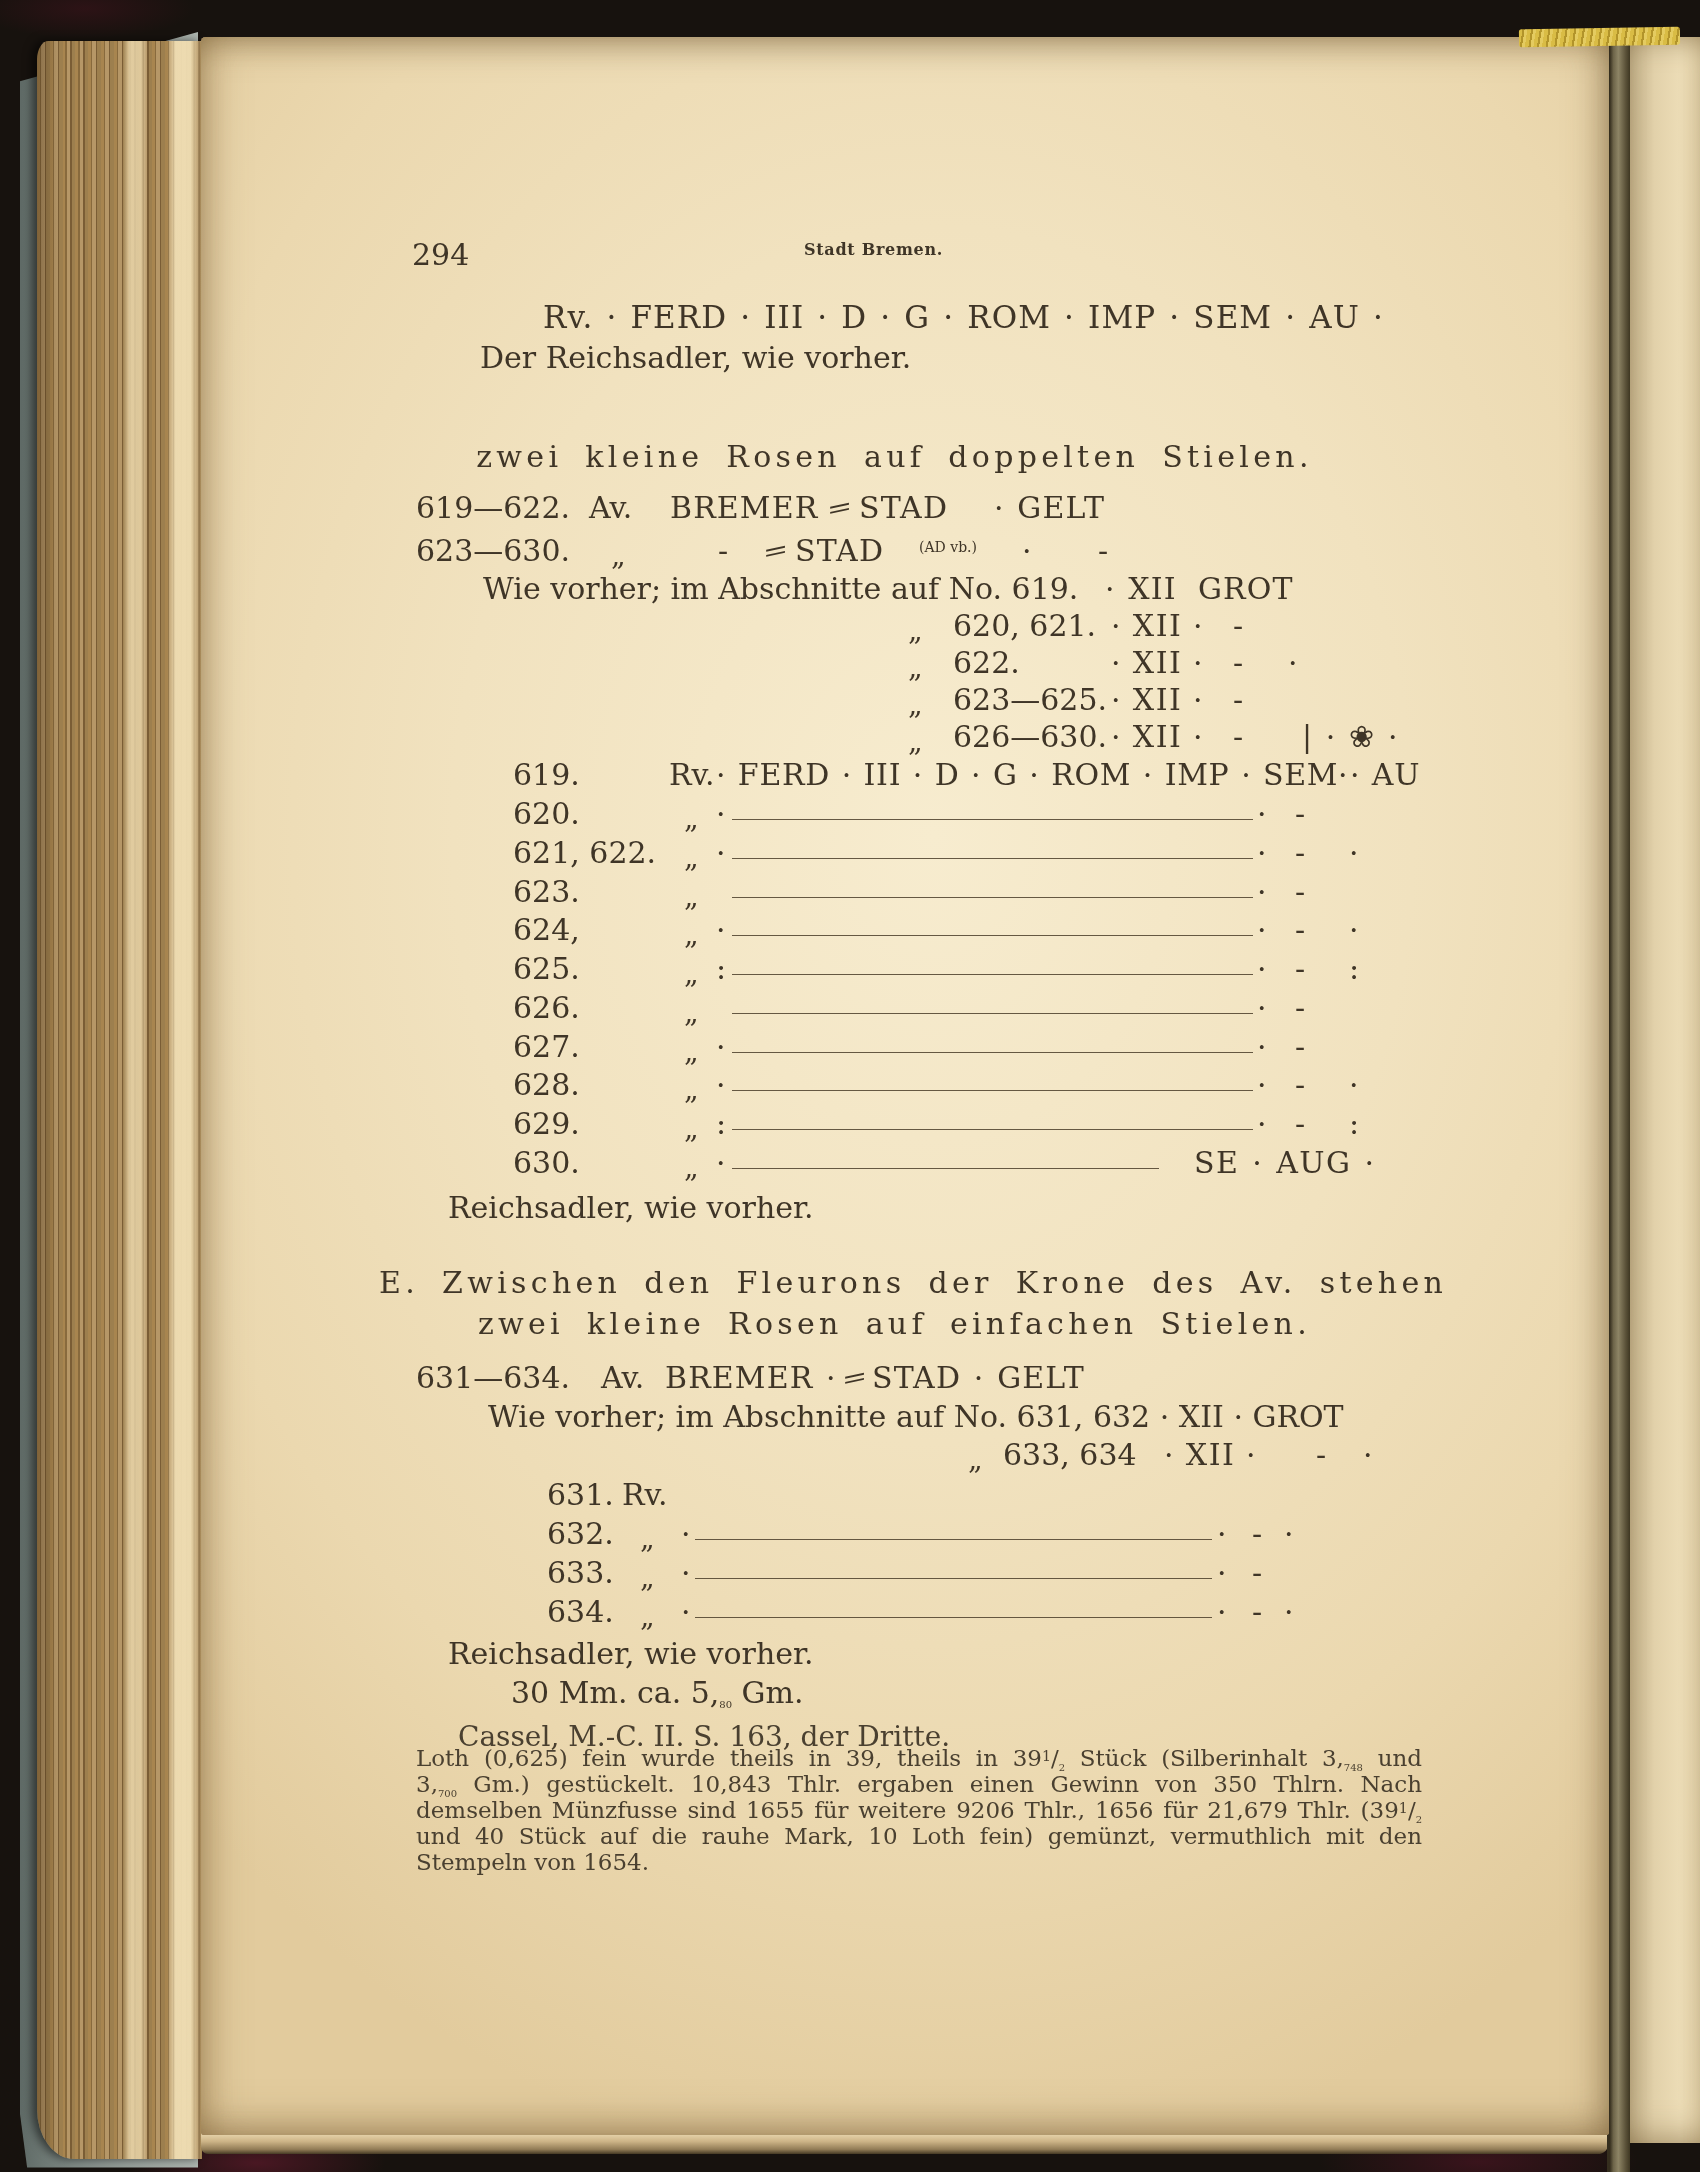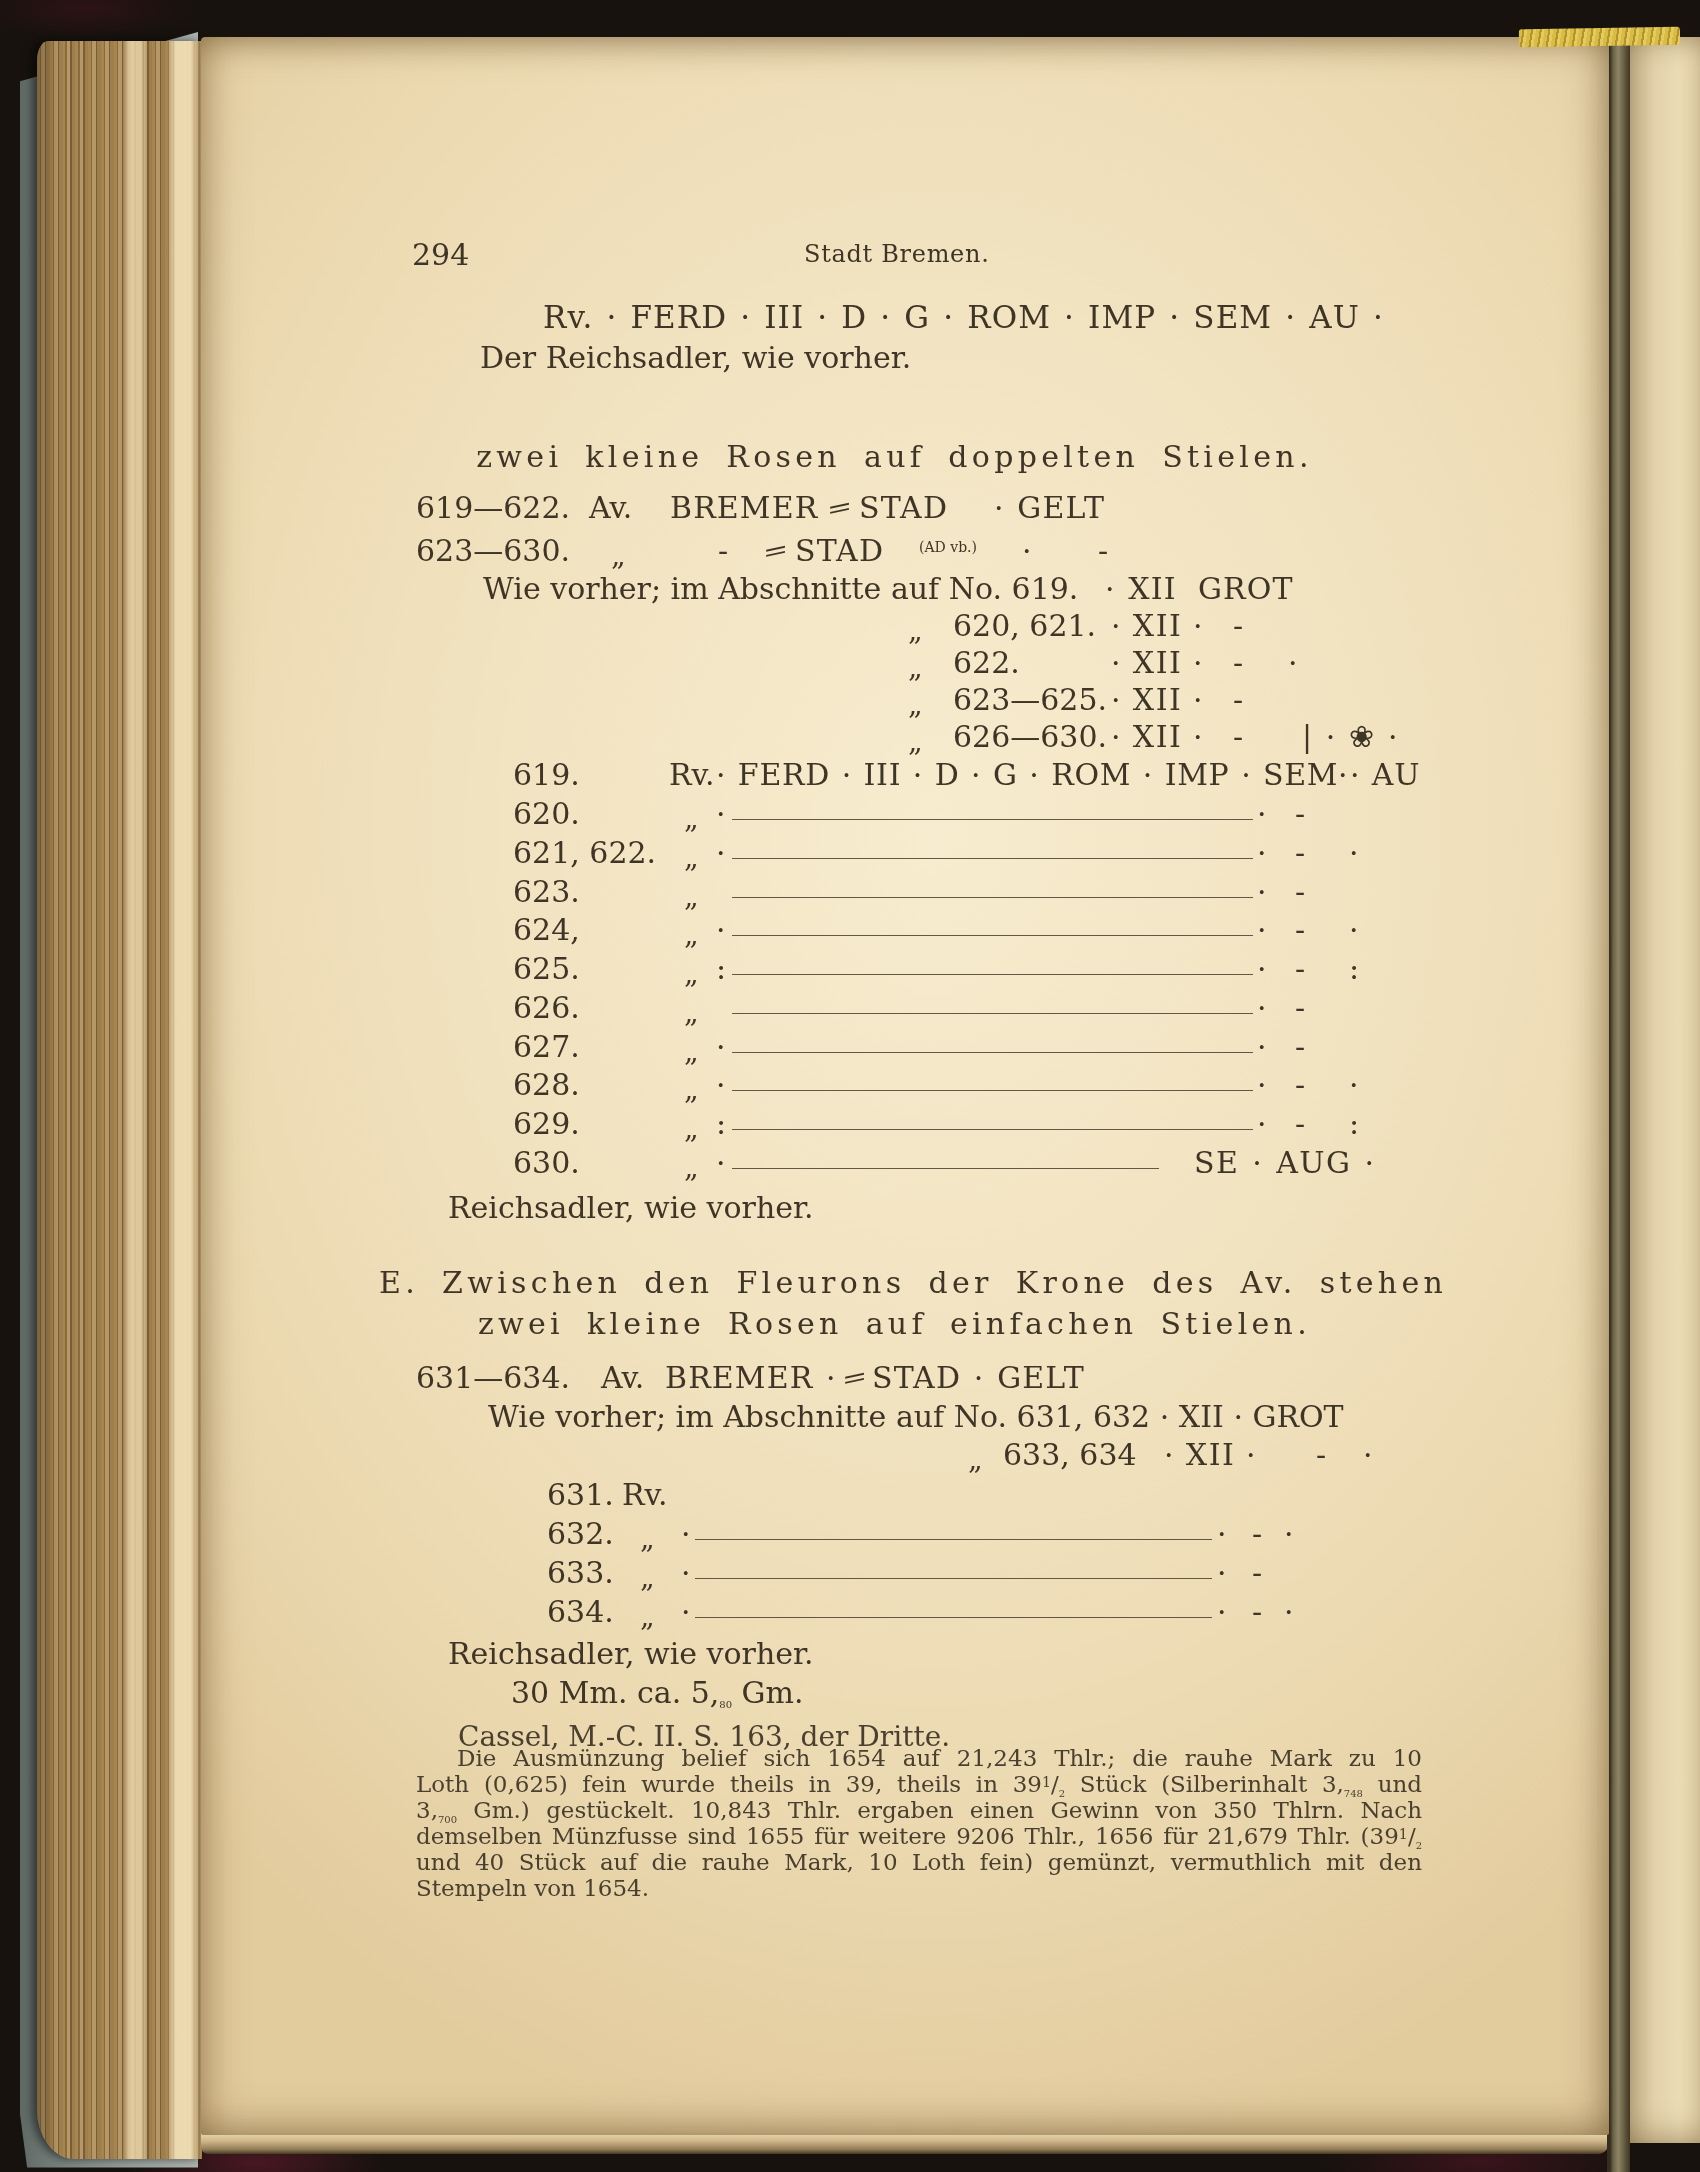--- a/index.html
+++ b/index.html
@@ -54,21 +54,21 @@
     border-radius:4.3px 7.1px 2.8px 2.8px;
     box-shadow:
       inset 21.3px 0 43px -18.5px rgba(125,95,50,.55),
       inset -20px 0 39px -17px rgba(105,82,45,.55),
       inset 0 23px 37px -21.3px rgba(110,85,45,.55),
       inset 0 -25.6px 43px -21.3px rgba(118,90,50,.5);
     color:#3f3527;
   }
   
   .t{position:absolute;white-space:pre;font-size:30px;line-height:1.15;}
-  .fs34{font-size:24px;}
+  .fs34{font-size:16px;font-weight:bold;}
   .fs43{font-size:31px;}
   .fs30{font-size:14px;}
   .sperr{letter-spacing:4.3px;word-spacing:9.2px;}
   .legend{letter-spacing:1.1px;word-spacing:2.1px;}
   .center{text-align:center;}
   .dh{display:inline-block;transform:skewY(-12deg) scaleY(.85);letter-spacing:0;}
   .flower{font-family:"DejaVu Serif","DejaVu Sans",serif;}
   
   .rrow{position:absolute;height:37px;width:1081px;font-size:30px;}
   .rrow span{position:absolute;}
@@ -342,21 +342,20 @@
       <span class="dashm">-</span>
       <span class="far">·</span>
     </div>
   </div>
 
   <div class="t" style="left:247px;top:1600px;">Reichsadler, wie vorher.</div>
   <div class="t" style="left:310px;top:1639px;"><span>30 Mm. ca. 5,</span><sub>80</sub><span> Gm.</span></div>
 
   <div class="t" style="left:257px;top:1684px;font-size:28px;color:#4a4030;">Cassel, M.-C. II. S. 163, der Dritte.</div>
   <div class="footnote">
-    <div class="fline first"><span>Die Ausmünzung belief sich 1654 auf 21,243 Thlr.; die rauhe Mark zu 10</span></div>
     <div class="fline"><span>Loth (0,625) fein wurde theils in 39, theils in 39</span><sup>1</sup><span>/</span><sub>2</sub><span> Stück (Silberinhalt 3,</span><sub>748</sub><span> und</span></div>
     <div class="fline"><span>3,</span><sub>700</sub><span> Gm.) gestückelt. 10,843 Thlr. ergaben einen Gewinn von 350 Thlrn. Nach</span></div>
     <div class="fline"><span>demselben Münzfusse sind 1655 für weitere 9206 Thlr., 1656 für 21,679 Thlr. (39</span><sup>1</sup><span>/</span><sub>2</sub></div>
     <div class="fline"><span>und 40 Stück auf die rauhe Mark, 10 Loth fein) gemünzt, vermuthlich mit den</span></div>
     <div class="fline last"><span>Stempeln von 1654.</span></div>
   </div>
 
 </div>
 
 

